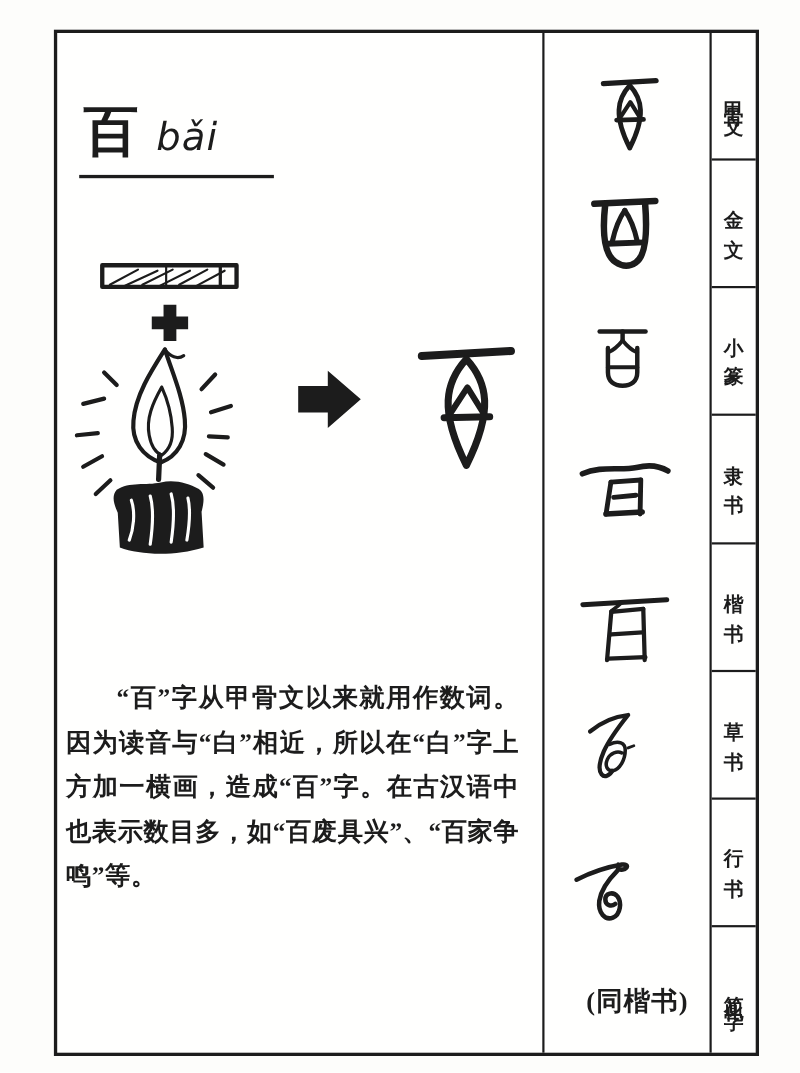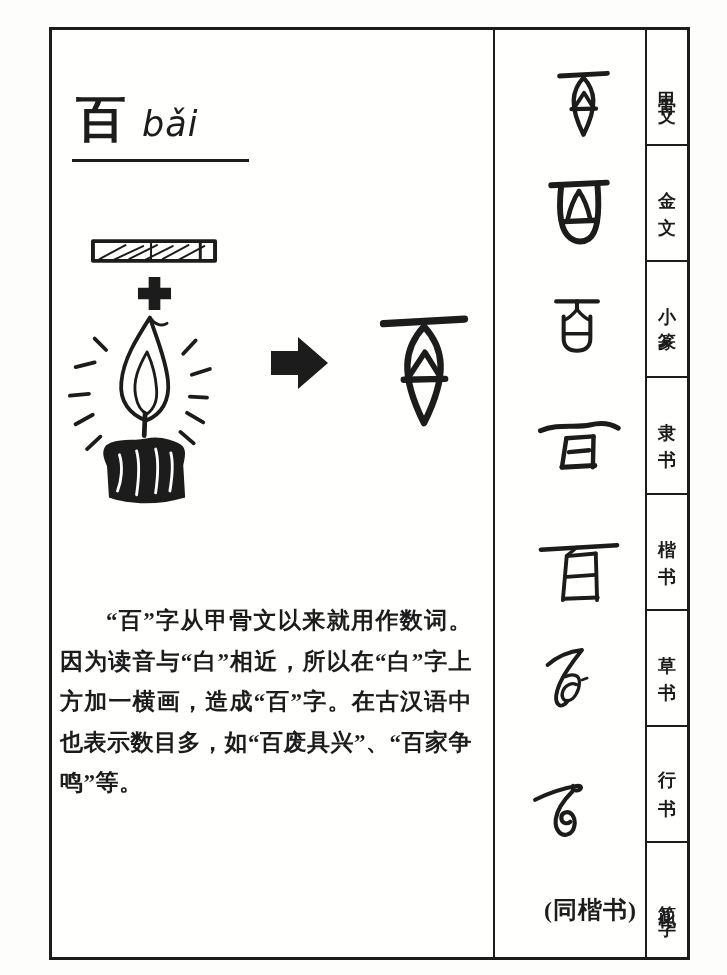--- a/index.html
+++ b/index.html
@@ -19,27 +19,27 @@
   
   .headword{position:absolute;left:24px;top:64px;display:flex;align-items:baseline;gap:16px;}
   .headword .hanzi{font-size:50px;font-weight:700;line-height:1;}
   .headword .pinyin{font-family:"DejaVu Sans","Liberation Sans",sans-serif;font-size:35px;line-height:1;letter-spacing:1px;font-style:italic;}
   .head-underline{position:absolute;left:20px;top:129px;width:177px;height:3px;background:#1c1c1c;}
 
   .illu{position:absolute;}
   .illu svg{display:block;}
 
   .explanation{
-    position:absolute;left:8px;top:571px;width:412px;margin:0;
+    position:absolute;left:8px;top:585px;width:412px;margin:0;
     font-size:23px;line-height:40.6px;font-weight:600;letter-spacing:.5px;
     text-align:justify;text-indent:2em;
   }
 
   
-  .glyph-col{position:absolute;left:454px;top:0;width:169px;height:100%;}
+  .glyph-col{position:absolute;left:443px;top:0;width:169px;height:100%;}
   .glyph{position:absolute;}
   .simplified-note{
     position:absolute;left:0;right:0;top:864px;text-align:center;
     font-size:24px;font-weight:600;letter-spacing:1px;
   }
 
   
   .label-col{
     position:absolute;left:595px;top:0;bottom:0;width:40px;
     display:flex;flex-direction:column;

